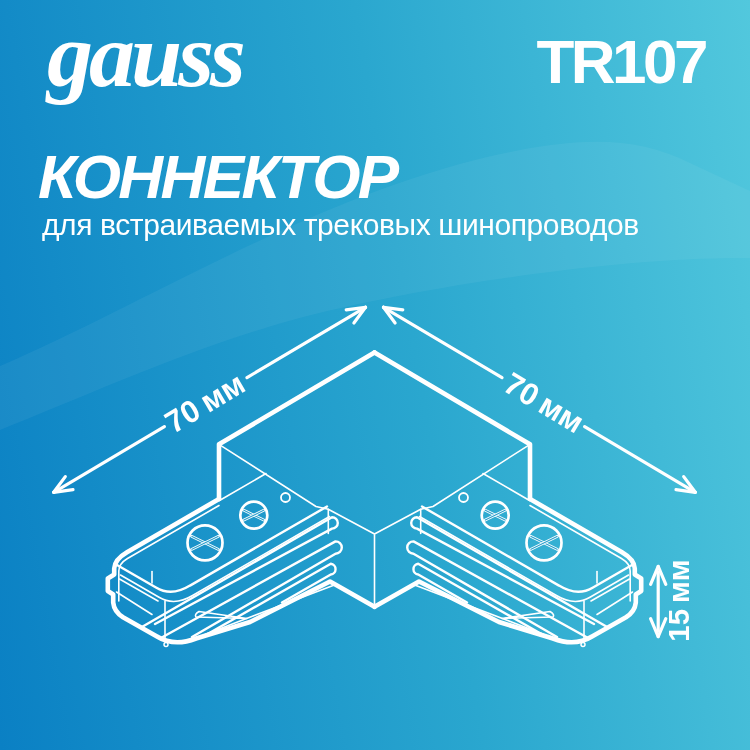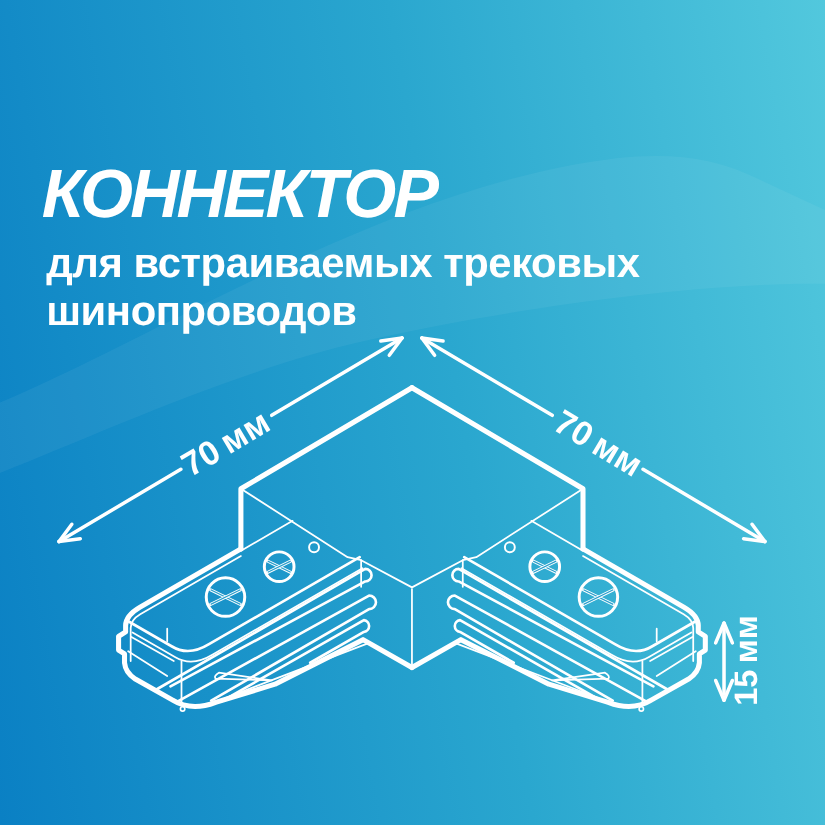--- a/index.html
+++ b/index.html
@@ -4,31 +4,33 @@
 <style>
   html,body{margin:0;padding:0;}
   .page{position:relative;width:750px;height:750px;overflow:hidden;
     background:linear-gradient(80deg,#0a80c4 0%,#2aa7cf 55%,#52c8dd 100%);
     font-family:"Liberation Sans",sans-serif;}
   .logo{position:absolute;left:47px;top:2px;color:#fff;
     font-family:"Liberation Serif",serif;font-style:italic;font-weight:bold;
     font-size:92px;letter-spacing:-4px;}
   .code{position:absolute;right:45px;top:26px;color:#fff;font-weight:bold;font-size:62px;letter-spacing:-3.5px;}
   .title{position:absolute;left:38px;top:141px;color:#fff;font-weight:bold;font-size:62px;letter-spacing:-2.6px;font-style:italic;}
-  .subtitle{position:absolute;left:42px;top:219px;color:#fff;font-size:38px;letter-spacing:-0.4px;font-weight:bold;}
+  .subtitle{position:absolute;left:42px;top:208px;color:#fff;font-size:30px;letter-spacing:-0.4px;}
 </style></head>
 <body>
 
 <div class="page">
 
 <svg width="750" height="750" viewBox="0 0 750 750" style="position:absolute;left:0;top:0">
   <path d="M0,366 C150,302 330,186 520,150 C590,137 640,138 690,163 L750,191 L750,258 C620,257 450,284 350,306 C230,330 100,390 0,430 Z" fill="#ffffff" opacity="0.05"></path>
 </svg>
 
+<div class="logo">gauss</div>
 
+<div class="code">TR107</div>
 
 <div class="title">КОННЕКТОР</div>
 
 <div class="subtitle">для встраиваемых трековых шинопроводов</div>
 
 <svg width="750" height="750" viewBox="0 0 750 750" style="position:absolute;left:0;top:0">
 <path d="M374.5 352.5 L219.0 444.3 L219.0 499.0" fill="none" stroke="#fff" stroke-width="4.6" stroke-linecap="round" stroke-linejoin="round"></path>
       <path d="M374.5 352.5 L530.0 444.3 L530.0 499.0" fill="none" stroke="#fff" stroke-width="4.6" stroke-linecap="round" stroke-linejoin="round"></path>
       <path d="M219.0 444.3 L316.0 506.5 L328.3 509.3 L374.5 534.0" fill="none" stroke="#fff" stroke-width="1.6" stroke-linecap="round" stroke-linejoin="round"></path>
       <path d="M530.0 444.3 L433.0 506.5 L420.7 509.3 L374.5 534.0" fill="none" stroke="#fff" stroke-width="1.6" stroke-linecap="round" stroke-linejoin="round"></path>

